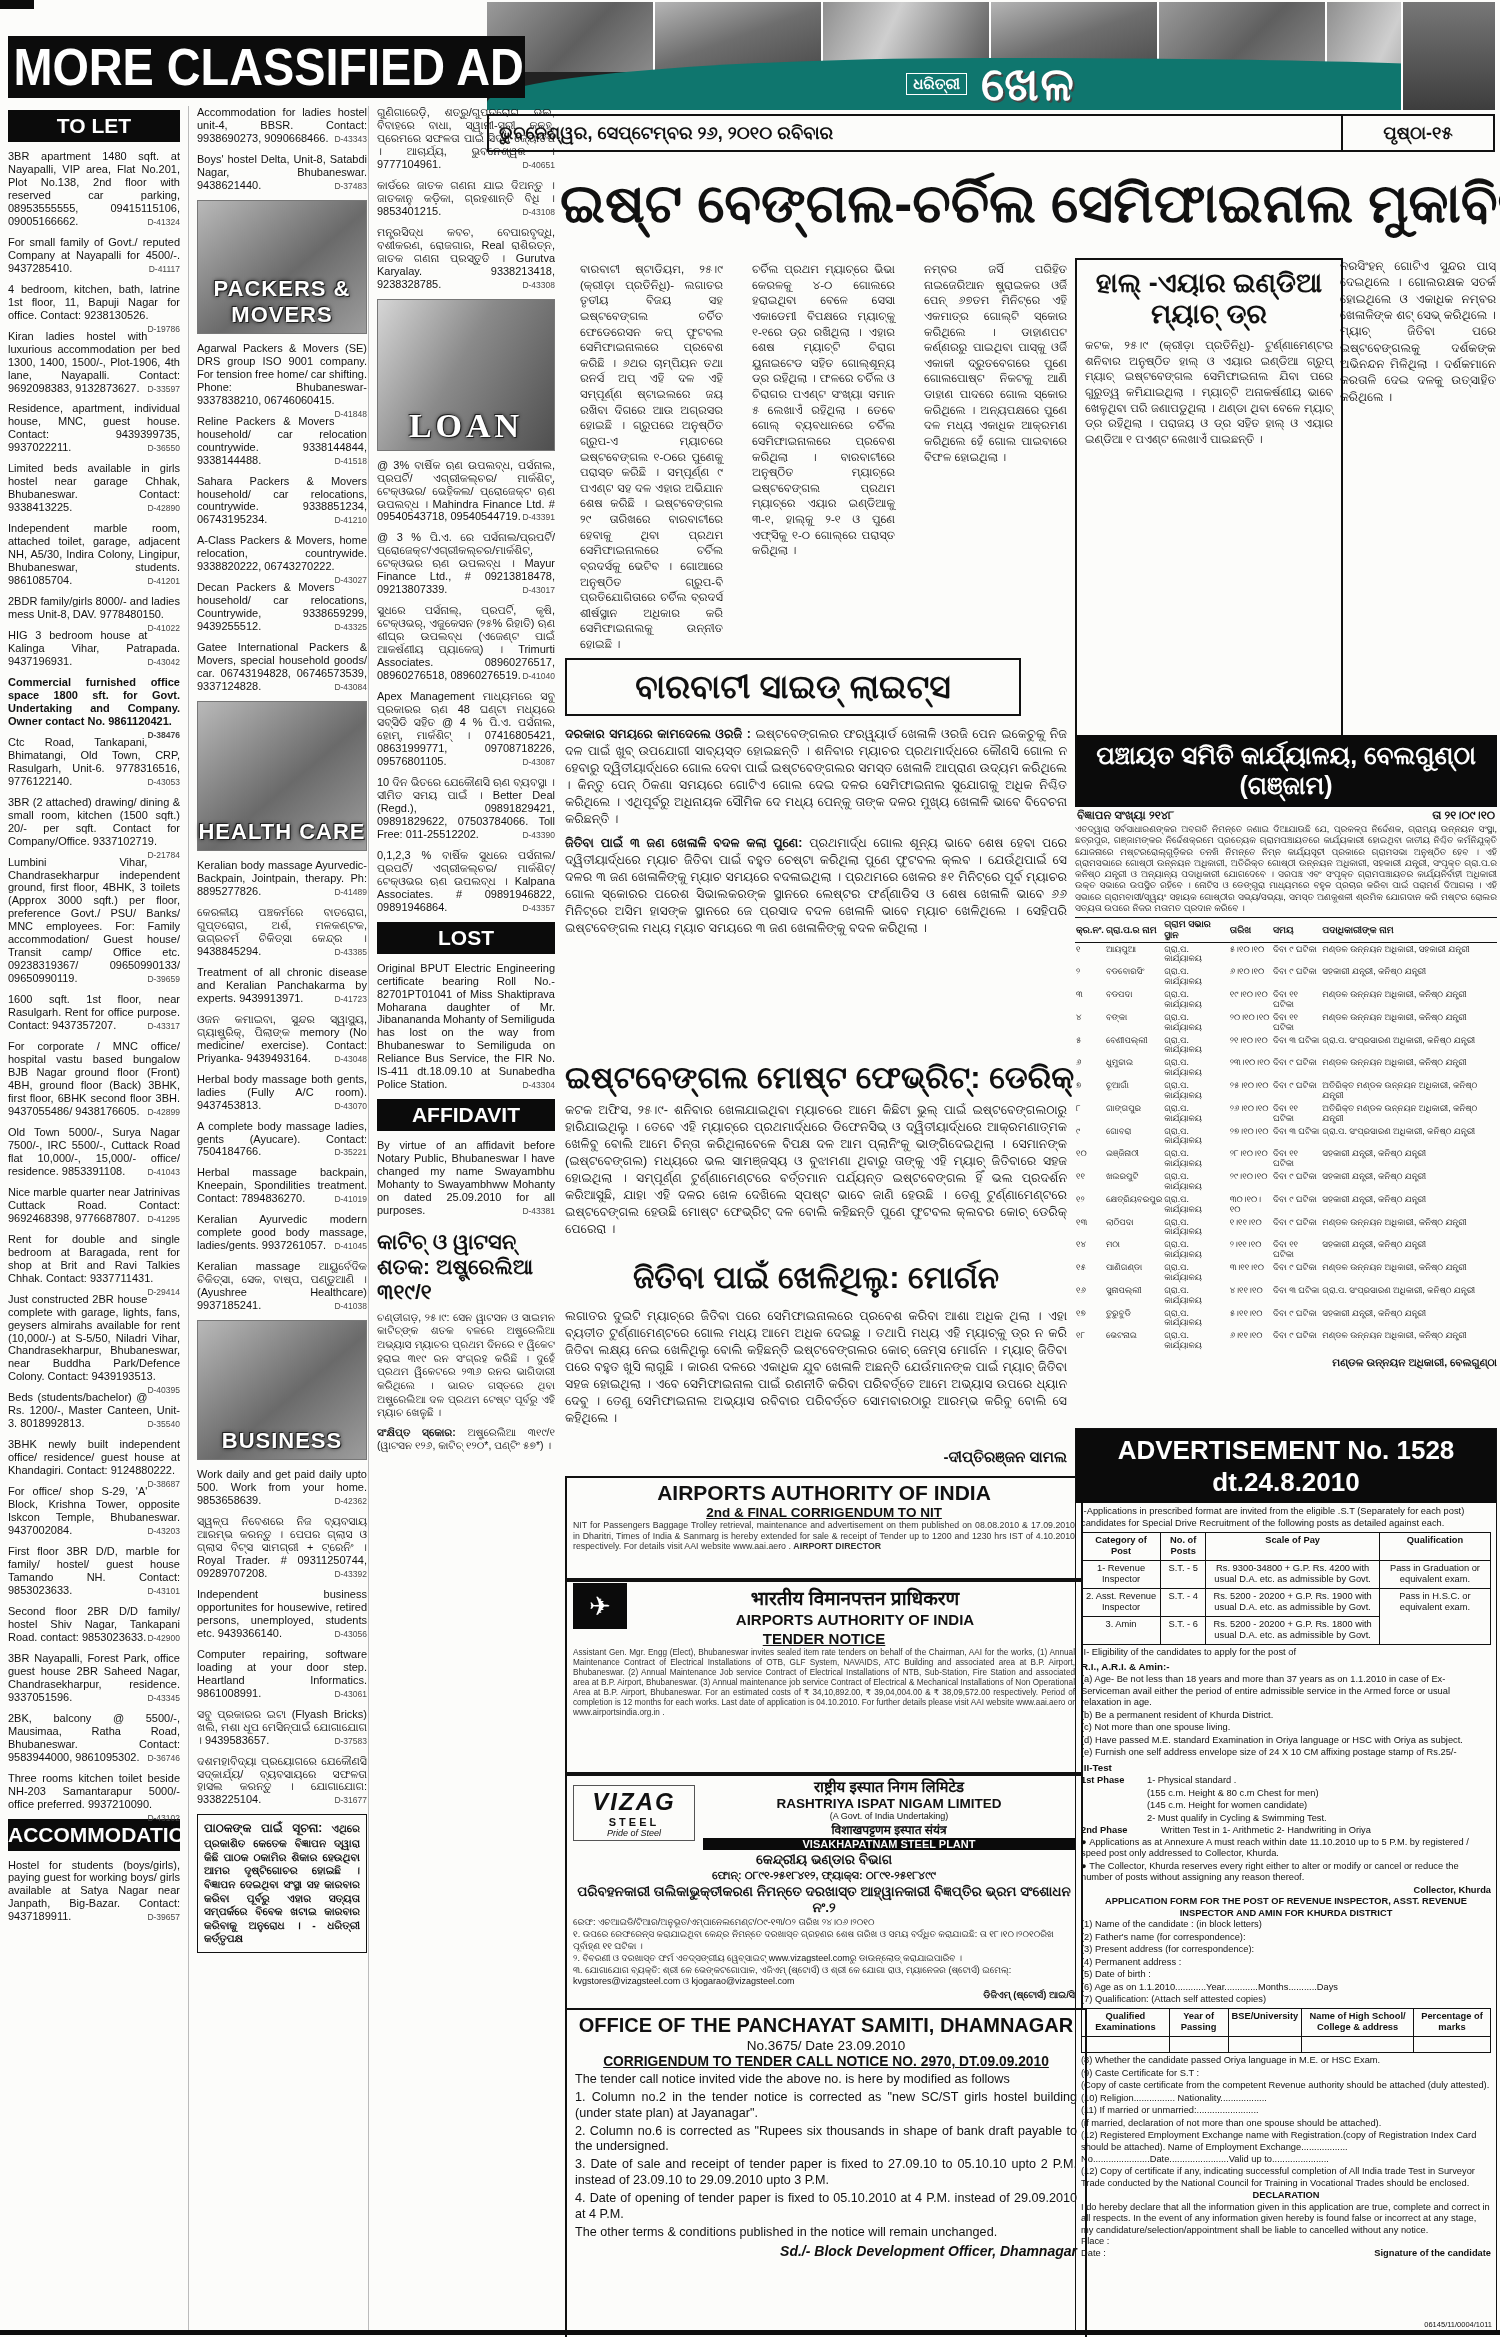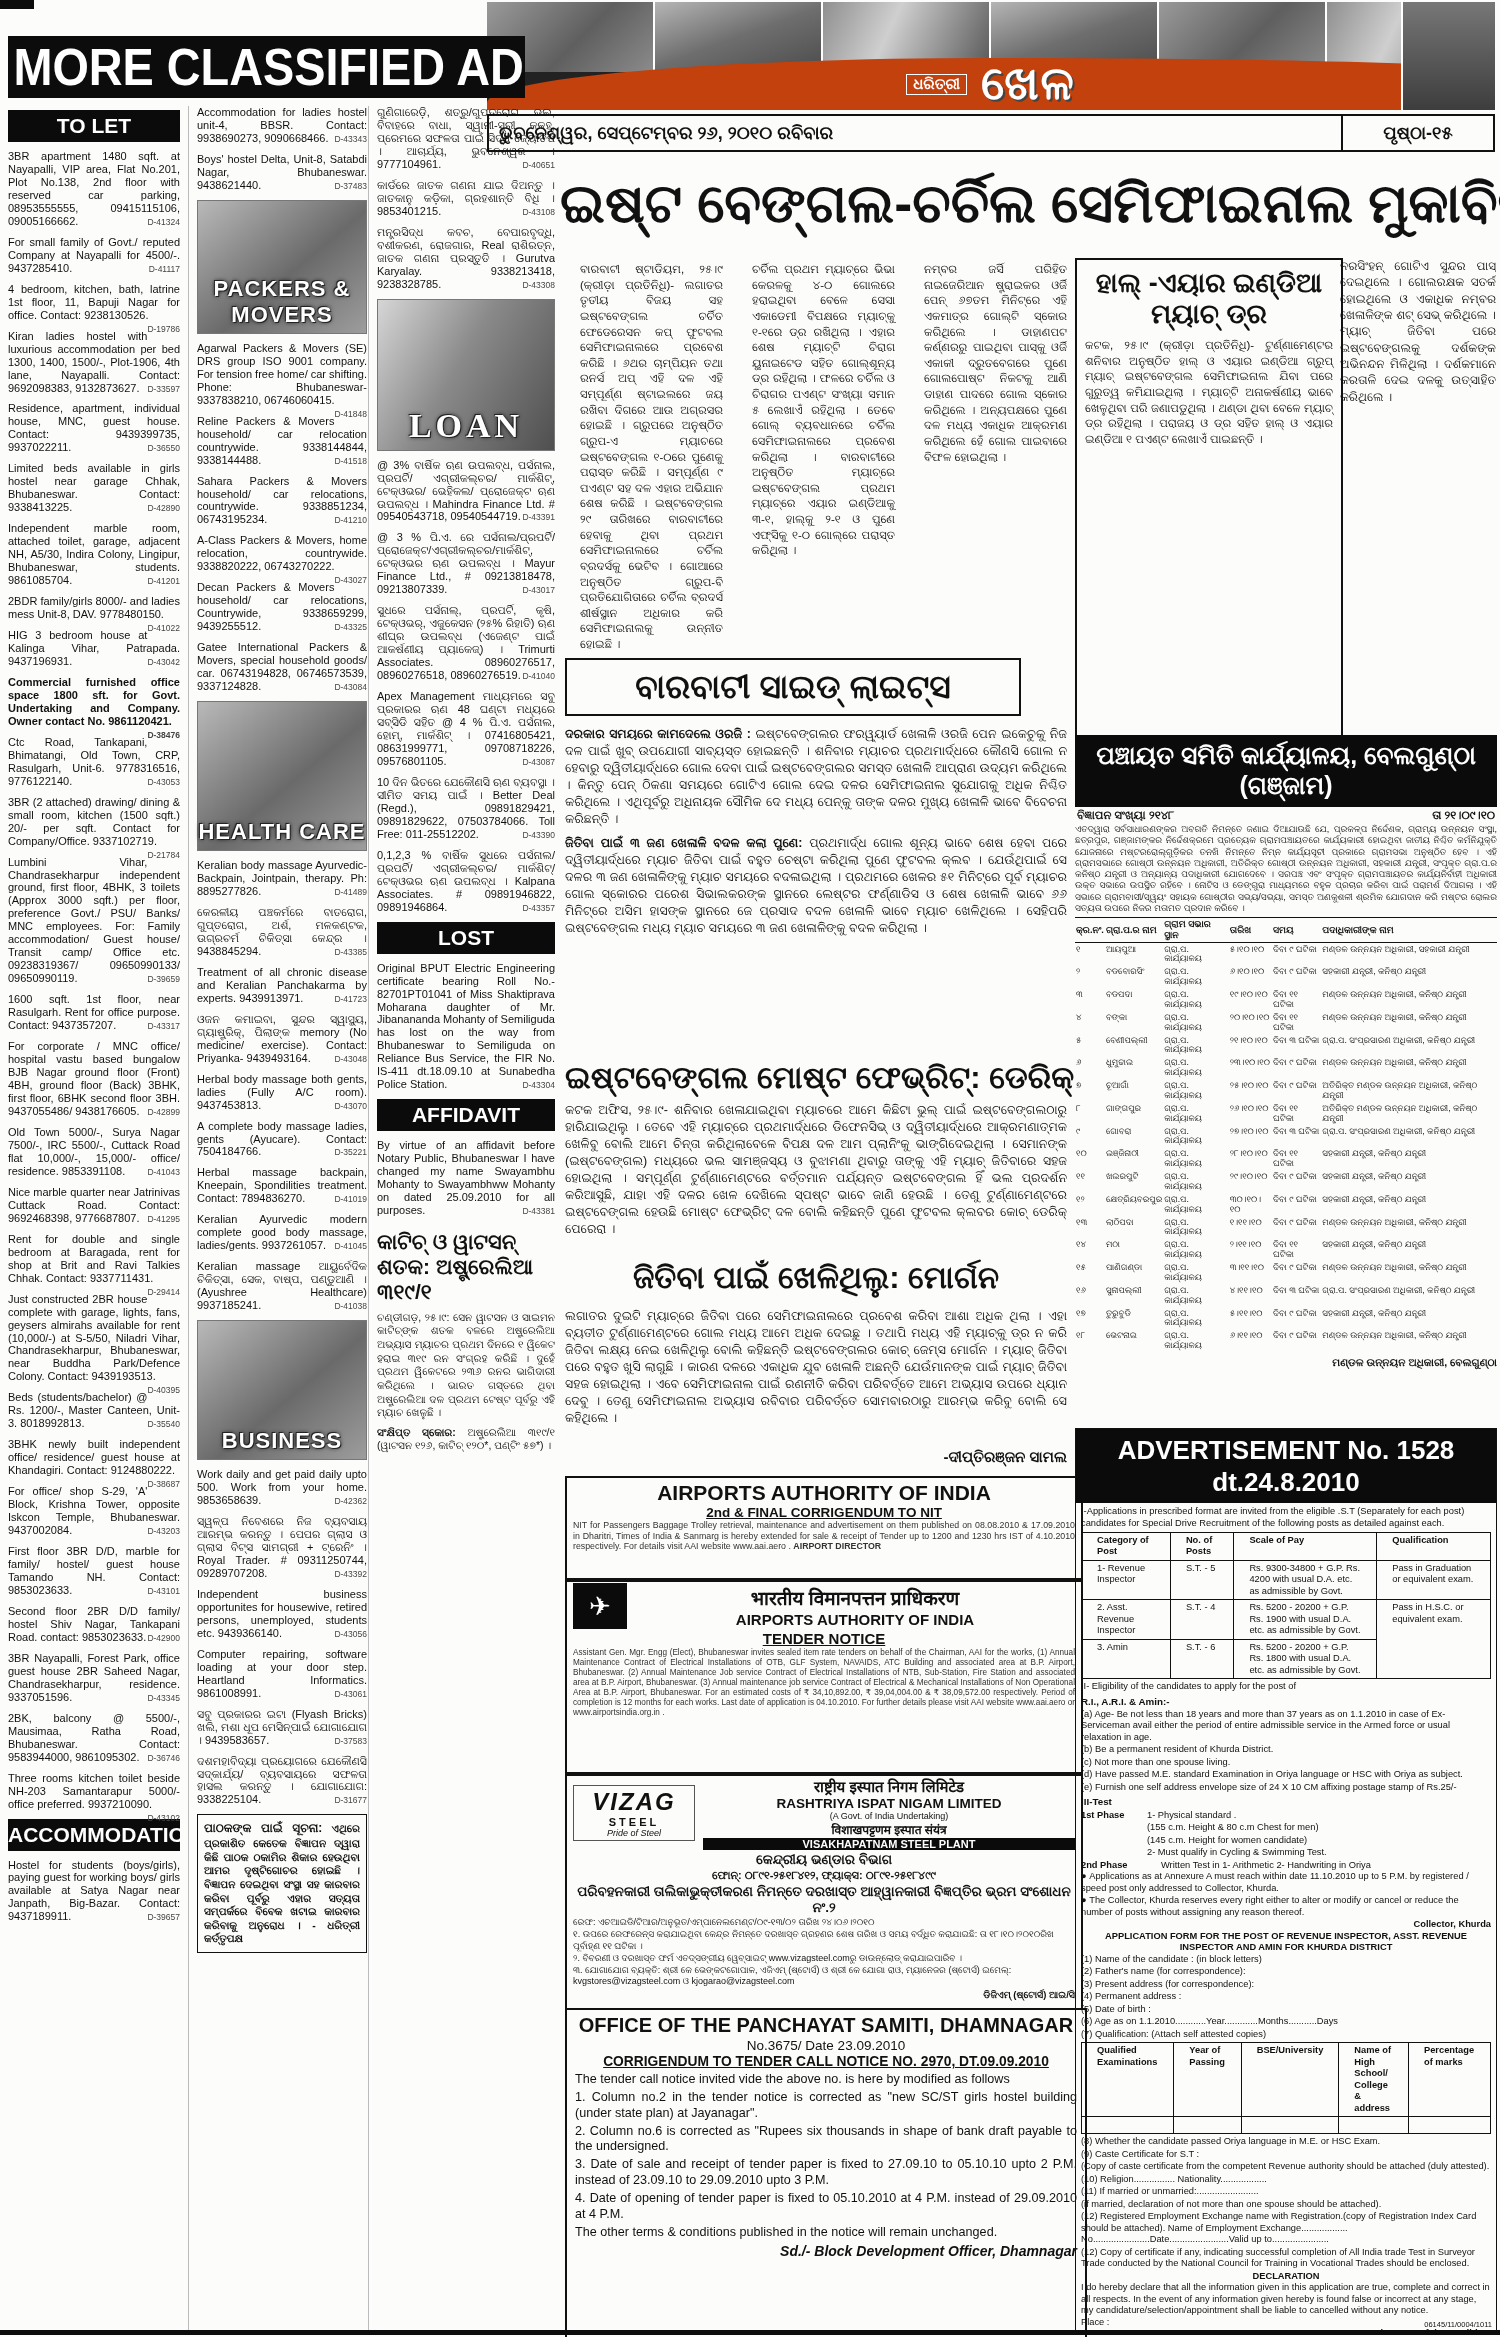--- a/index.html
+++ b/index.html
@@ -6,21 +6,21 @@
   .page{position:relative;width:1500px;height:2337px;background:#fcfcfa;overflow:hidden;
         font-family:"Liberation Sans","DejaVu Sans",sans-serif;color:#111;}
   .abs{position:absolute;}
   
   .corner-mark{left:0;top:16;width:34px;height:9px;background:#0c0c0c;}
   .photo-banner{left:487px;top:2px;width:1008px;height:108px;background:#222;overflow:hidden;}
   .tiles{display:flex;height:70px;}
   .tile{flex:1;border-right:2px solid #fff;background:linear-gradient(135deg,#9a9a9a,#5f5f5f 55%,#8b8b8b);}
   .tile:nth-child(2n){background:linear-gradient(160deg,#b5b5b5,#6e6e6e 50%,#4c4c4c);}
   .tile:nth-child(3n){background:linear-gradient(115deg,#8f8f8f,#cfcfcf 40%,#585858);}
-  .swoosh{position:absolute;left:0;right:0;bottom:0;height:52px;background:#c2410c;border-radius:100% 100% 0 0/90px 26px 0 0;display:flex;align-items:center;justify-content:center;gap:14px;font-family:Liberation Serif, serif;}
+  .swoosh{position:absolute;left:0;right:0;bottom:0;height:52px;background:#0f766e;border-radius:100% 100% 0 0/90px 26px 0 0;display:flex;align-items:center;justify-content:center;gap:14px;}
   .brand-chip{color:#fff;border:1px solid #fff;padding:1px 6px;font-size:15px;font-weight:700;}
   .section-logo{color:#fff;font-size:46px;font-weight:800;line-height:1;letter-spacing:2px;text-shadow:2px 2px 0 #444;}
   .portrait{position:absolute;right:0;top:0;width:92px;height:108px;background:linear-gradient(180deg,#777,#3d3d3d);border-left:2px solid #fff;}
   .dateline-bar{left:487px;top:114px;width:1008px;height:38px;display:flex;}
   .dateline{flex:1;border:2px solid #111;display:flex;align-items:center;padding-left:10px;font-size:18px;font-weight:700;}
   .pageno{width:150px;border:2px solid #111;border-left:none;display:flex;align-items:center;justify-content:center;font-size:18px;font-weight:700;}
   
   .cl-banner{left:8px;top:36px;width:517px;height:62px;background:#0c0c0c;color:#fff;display:flex;align-items:center;overflow:hidden;}
   .cl-banner span{font-size:52px;font-weight:800;letter-spacing:0;white-space:nowrap;transform:scaleX(.9);transform-origin:left center;padding-left:6px;}
   .ccol{top:106px;height:2226px;overflow:hidden;}
@@ -60,21 +60,21 @@
   .pan-meta{display:flex;justify-content:space-between;font-size:11.5px;font-weight:700;padding:2px 2px;}
   .pan-intro{font-size:9px;line-height:1.25;text-align:justify;}
   table.ptab{width:100%;border-collapse:collapse;margin-top:3px;font-size:8.6px;}
   table.ptab th{border-top:1.5px solid #111;border-bottom:1.5px solid #111;font-size:9.3px;padding:1px 1px;text-align:left;}
   table.ptab td{padding:1.5px 1px;vertical-align:top;line-height:1.15;}
   .pan-sign{text-align:right;font-size:10.5px;font-weight:700;margin-top:3px;}
   .advt{left:1075px;top:1428px;width:420px;height:902px;border:1.5px solid #111;overflow:hidden;font-size:9.3px;line-height:1.24;}
   .advt-banner{background:#0b0b0b;color:#fff;text-align:center;font-size:26px;font-weight:800;padding:5px 0;}
   .advt .pad{padding:3px 5px;}
   table.atab{width:100%;border-collapse:collapse;font-size:9.3px;margin:2px 0;}
-  table.atab th,table.atab td{border:1px solid #111;padding:2px 15px;text-align:left;vertical-align:top;}
+  table.atab th,table.atab td{border:1px solid #111;padding:2px 3px;text-align:center;vertical-align:top;}
   .advt h4{margin:3px 0 1px;font-size:9.8px;}
   .advt .list p{margin:0 0 1px;}
   .advt .right{text-align:right;font-weight:700;}
   .advt .center{text-align:center;font-weight:700;}
   .imprint{position:absolute;right:4px;bottom:2px;font-size:7.5px;}
   
   .box{overflow:hidden;}
   .aai-corr{left:565px;top:1476px;width:502px;height:96px;border:2.5px solid #111;padding:3px 6px;}
   .aai-corr h3{margin:0;text-align:center;font-size:21px;font-weight:800;}
   .aai-corr h5{margin:0;text-align:center;font-size:13.5px;font-weight:800;text-decoration:underline;}

